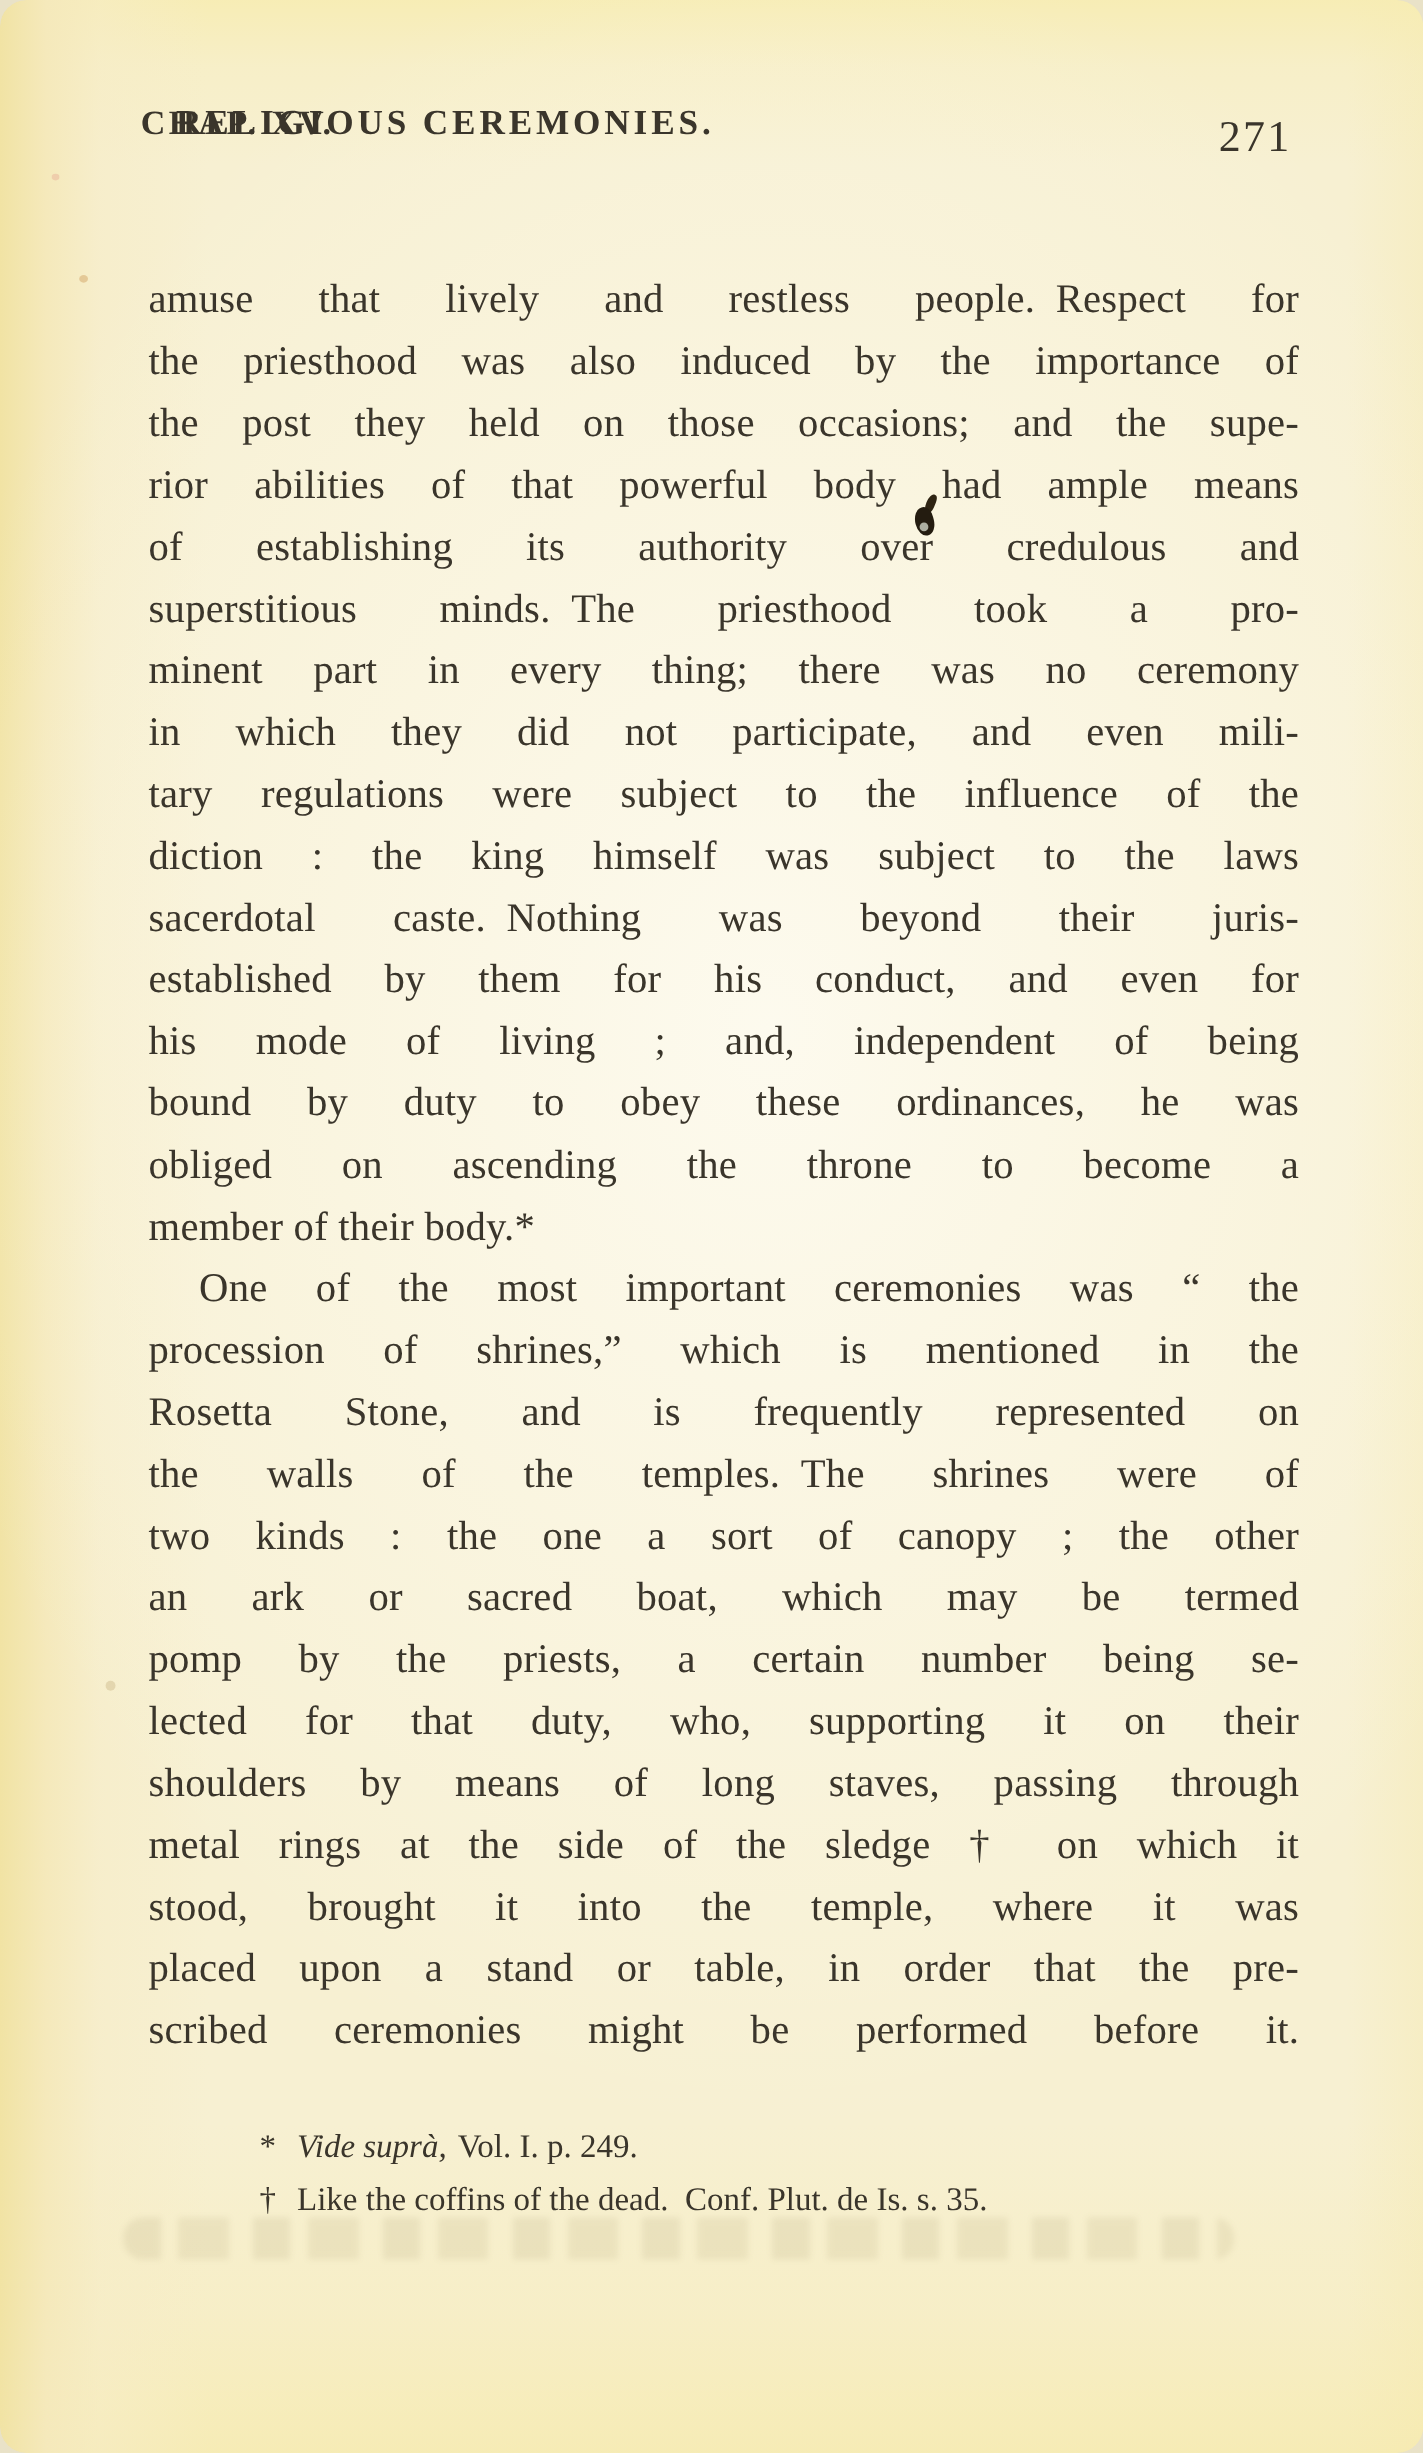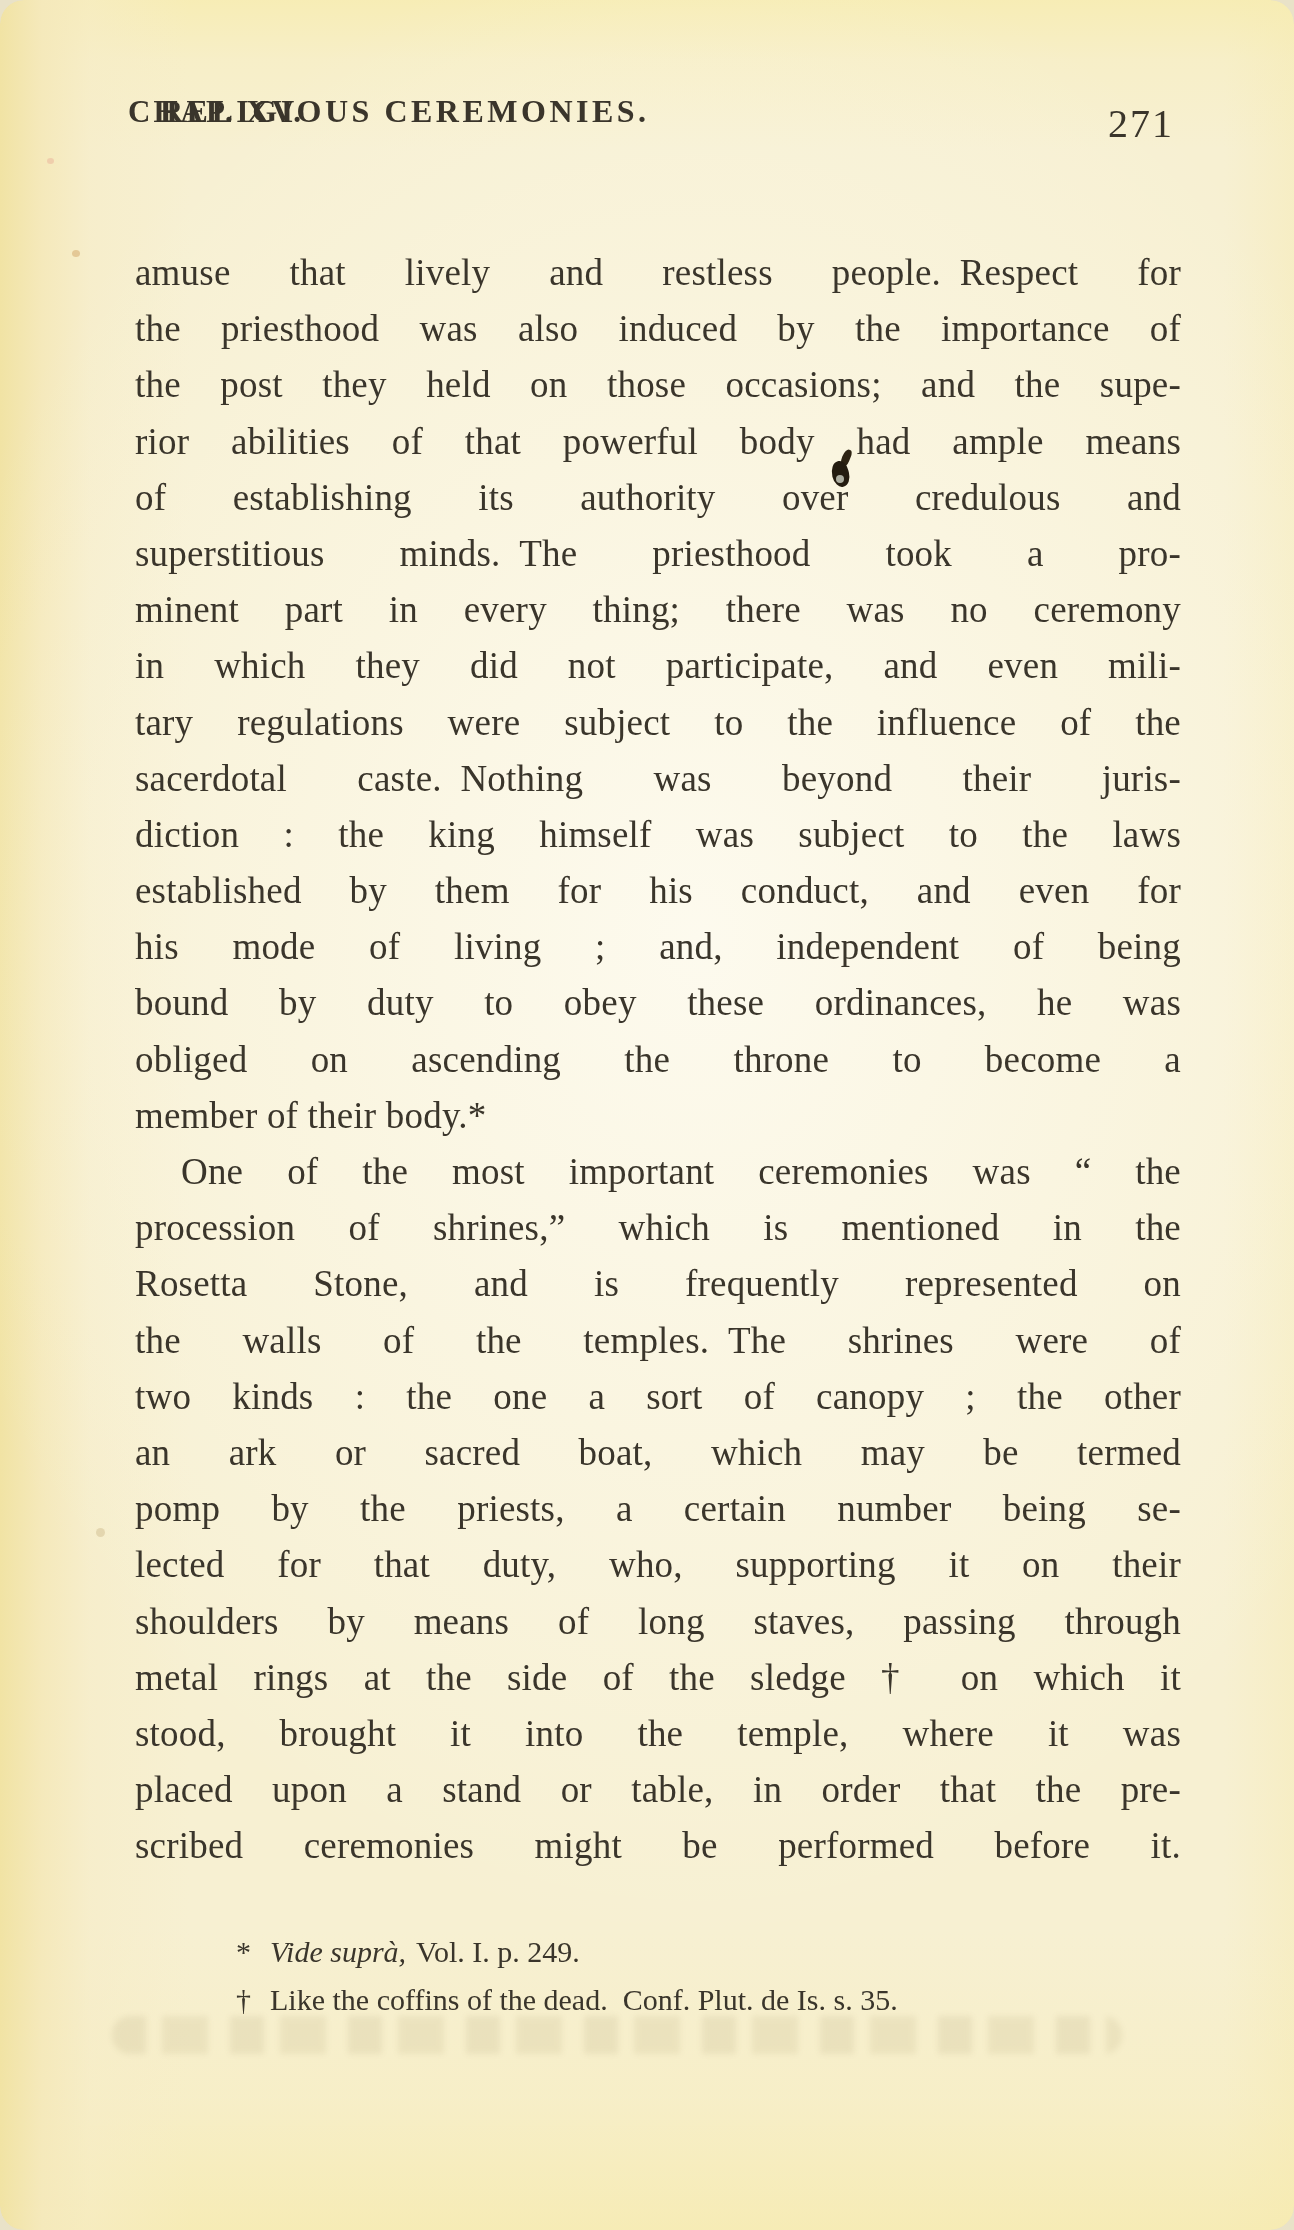--- a/index.html
+++ b/index.html
@@ -113,22 +113,22 @@
   <div class="body" id="body-text">
       <div class="line">amuse that lively and restless people. Respect for</div>
       <div class="line">the priesthood was also induced by the importance of</div>
       <div class="line">the post they held on those occasions; and the supe-</div>
       <div class="line">rior abilities of that powerful body had ample means</div>
       <div class="line">of establishing its authority over credulous and</div>
       <div class="line">superstitious minds. The priesthood took a pro-</div>
       <div class="line">minent part in every thing; there was no ceremony</div>
       <div class="line">in which they did not participate, and even mili-</div>
       <div class="line">tary regulations were subject to the influence of the</div>
+      <div class="line">diction : the king himself was subject to the laws</div>
       <div class="line">sacerdotal caste. Nothing was beyond their juris-</div>
-      <div class="line">diction : the king himself was subject to the laws</div>
       <div class="line">established by them for his conduct, and even for</div>
       <div class="line">his mode of living ; and, independent of being</div>
       <div class="line">bound by duty to obey these ordinances, he was</div>
       <div class="line">obliged on ascending the throne to become a</div>
       <div class="line no-just">member of their body.*</div>
       <div class="line indent">One of the most important ceremonies was “ the</div>
       <div class="line">procession of shrines,” which is mentioned in the</div>
       <div class="line">Rosetta Stone, and is frequently represented on</div>
       <div class="line">the walls of the temples. The shrines were of</div>
       <div class="line">two kinds : the one a sort of canopy ; the other</div>

